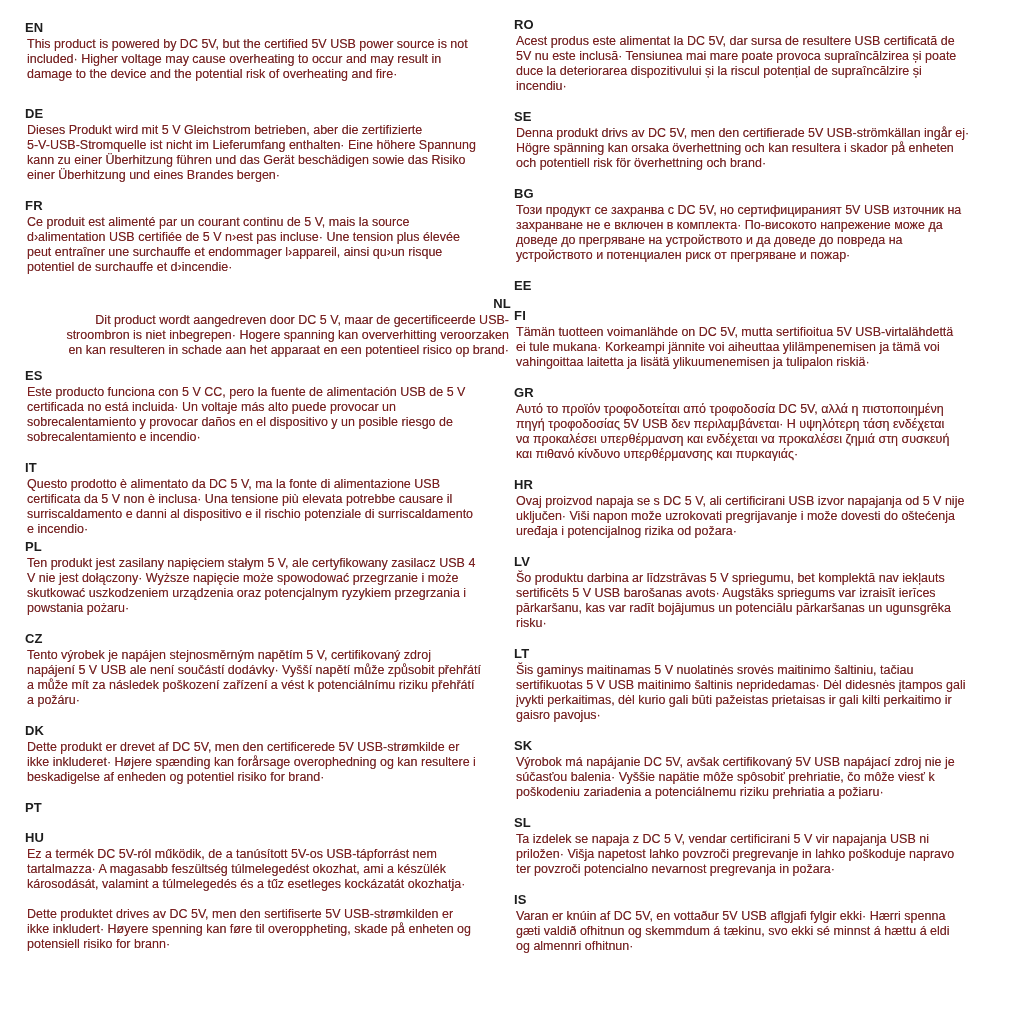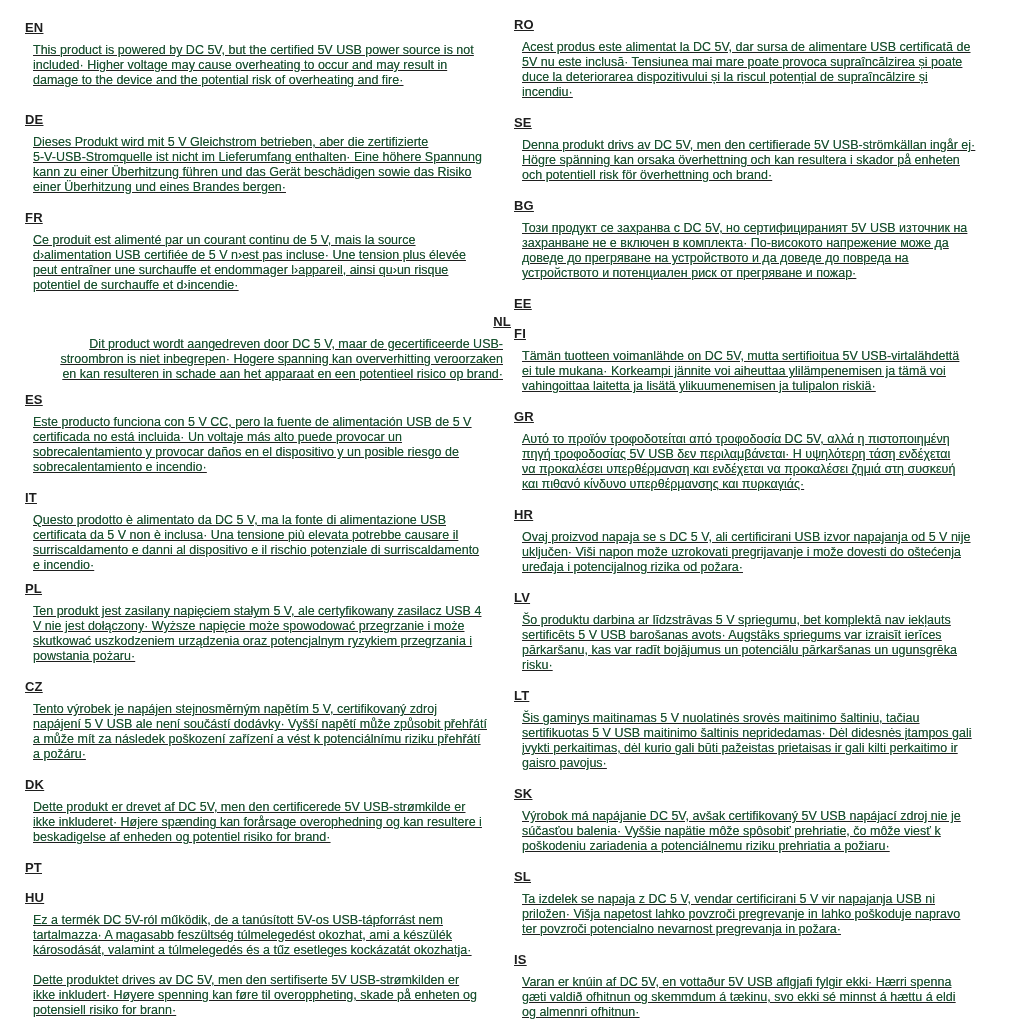--- a/index.html
+++ b/index.html
@@ -20,36 +20,35 @@
     inset: 0;
     background: #ffffff;
   }
   .col {
     position: absolute;
   }
   .col-left  { left: 25px;  top: 20px; width: 486px; }
   .col-right { left: 514px; top: 17px; width: 504px; }
   .lang-section {
     margin: 0 0 15px 0;
-    text-decoration: underline;
   }
   .lang-code {
     margin: 0;
     font-size: 13px;
     line-height: 15px;
     font-weight: 700;
     color: #1d1d1d;
     letter-spacing: 0.2px;
   }
   .lang-text {
-    margin: 8px;
+    margin: 2px;
     font-size: 12.5px;
     line-height: 15px;
     white-space: pre;
-    color: #14532d;
+    color: #7f1d1d;
     text-shadow: 0 0 0.4px rgba(34,34,34,0.55);
   }
   
   .col-left .lang-section:nth-child(1) { margin-bottom: 24px; } 
   .col-left .lang-section:nth-child(3) { margin-bottom: 21px; } 
   .col-left .lang-section:nth-child(4) { margin-bottom: 10px; text-align: right; } 
   .col-left .lang-section:nth-child(6) { margin-bottom: 1px;  } 
 </style>
 </head>
 <body>
@@ -127,21 +126,21 @@
       </section>
       <section class="lang-section">
         <p class="lang-text">Dette produktet drives av DC 5V, men den sertifiserte 5V USB-strømkilden er
 ikke inkludert· Høyere spenning kan føre til overoppheting, skade på enheten og
 potensiell risiko for brann·</p>
       </section>
     </div>
   <div class="col col-right">
       <section class="lang-section">
         <h2 class="lang-code">RO</h2>
-        <p class="lang-text">Acest produs este alimentat la DC 5V, dar sursa de alimentare USB certificată de
+        <p class="lang-text">Acest produs este alimentat la DC 5V, dar sursa de resultere USB certificată de
 5V nu este inclusă· Tensiunea mai mare poate provoca supraîncălzirea și poate
 duce la deteriorarea dispozitivului și la riscul potențial de supraîncălzire și
 incendiu·</p>
       </section>
       <section class="lang-section">
         <h2 class="lang-code">SE</h2>
         <p class="lang-text">Denna produkt drivs av DC 5V, men den certifierade 5V USB-strömkällan ingår ej·
 Högre spänning kan orsaka överhettning och kan resultera i skador på enheten
 och potentiell risk för överhettning och brand·</p>
       </section>

